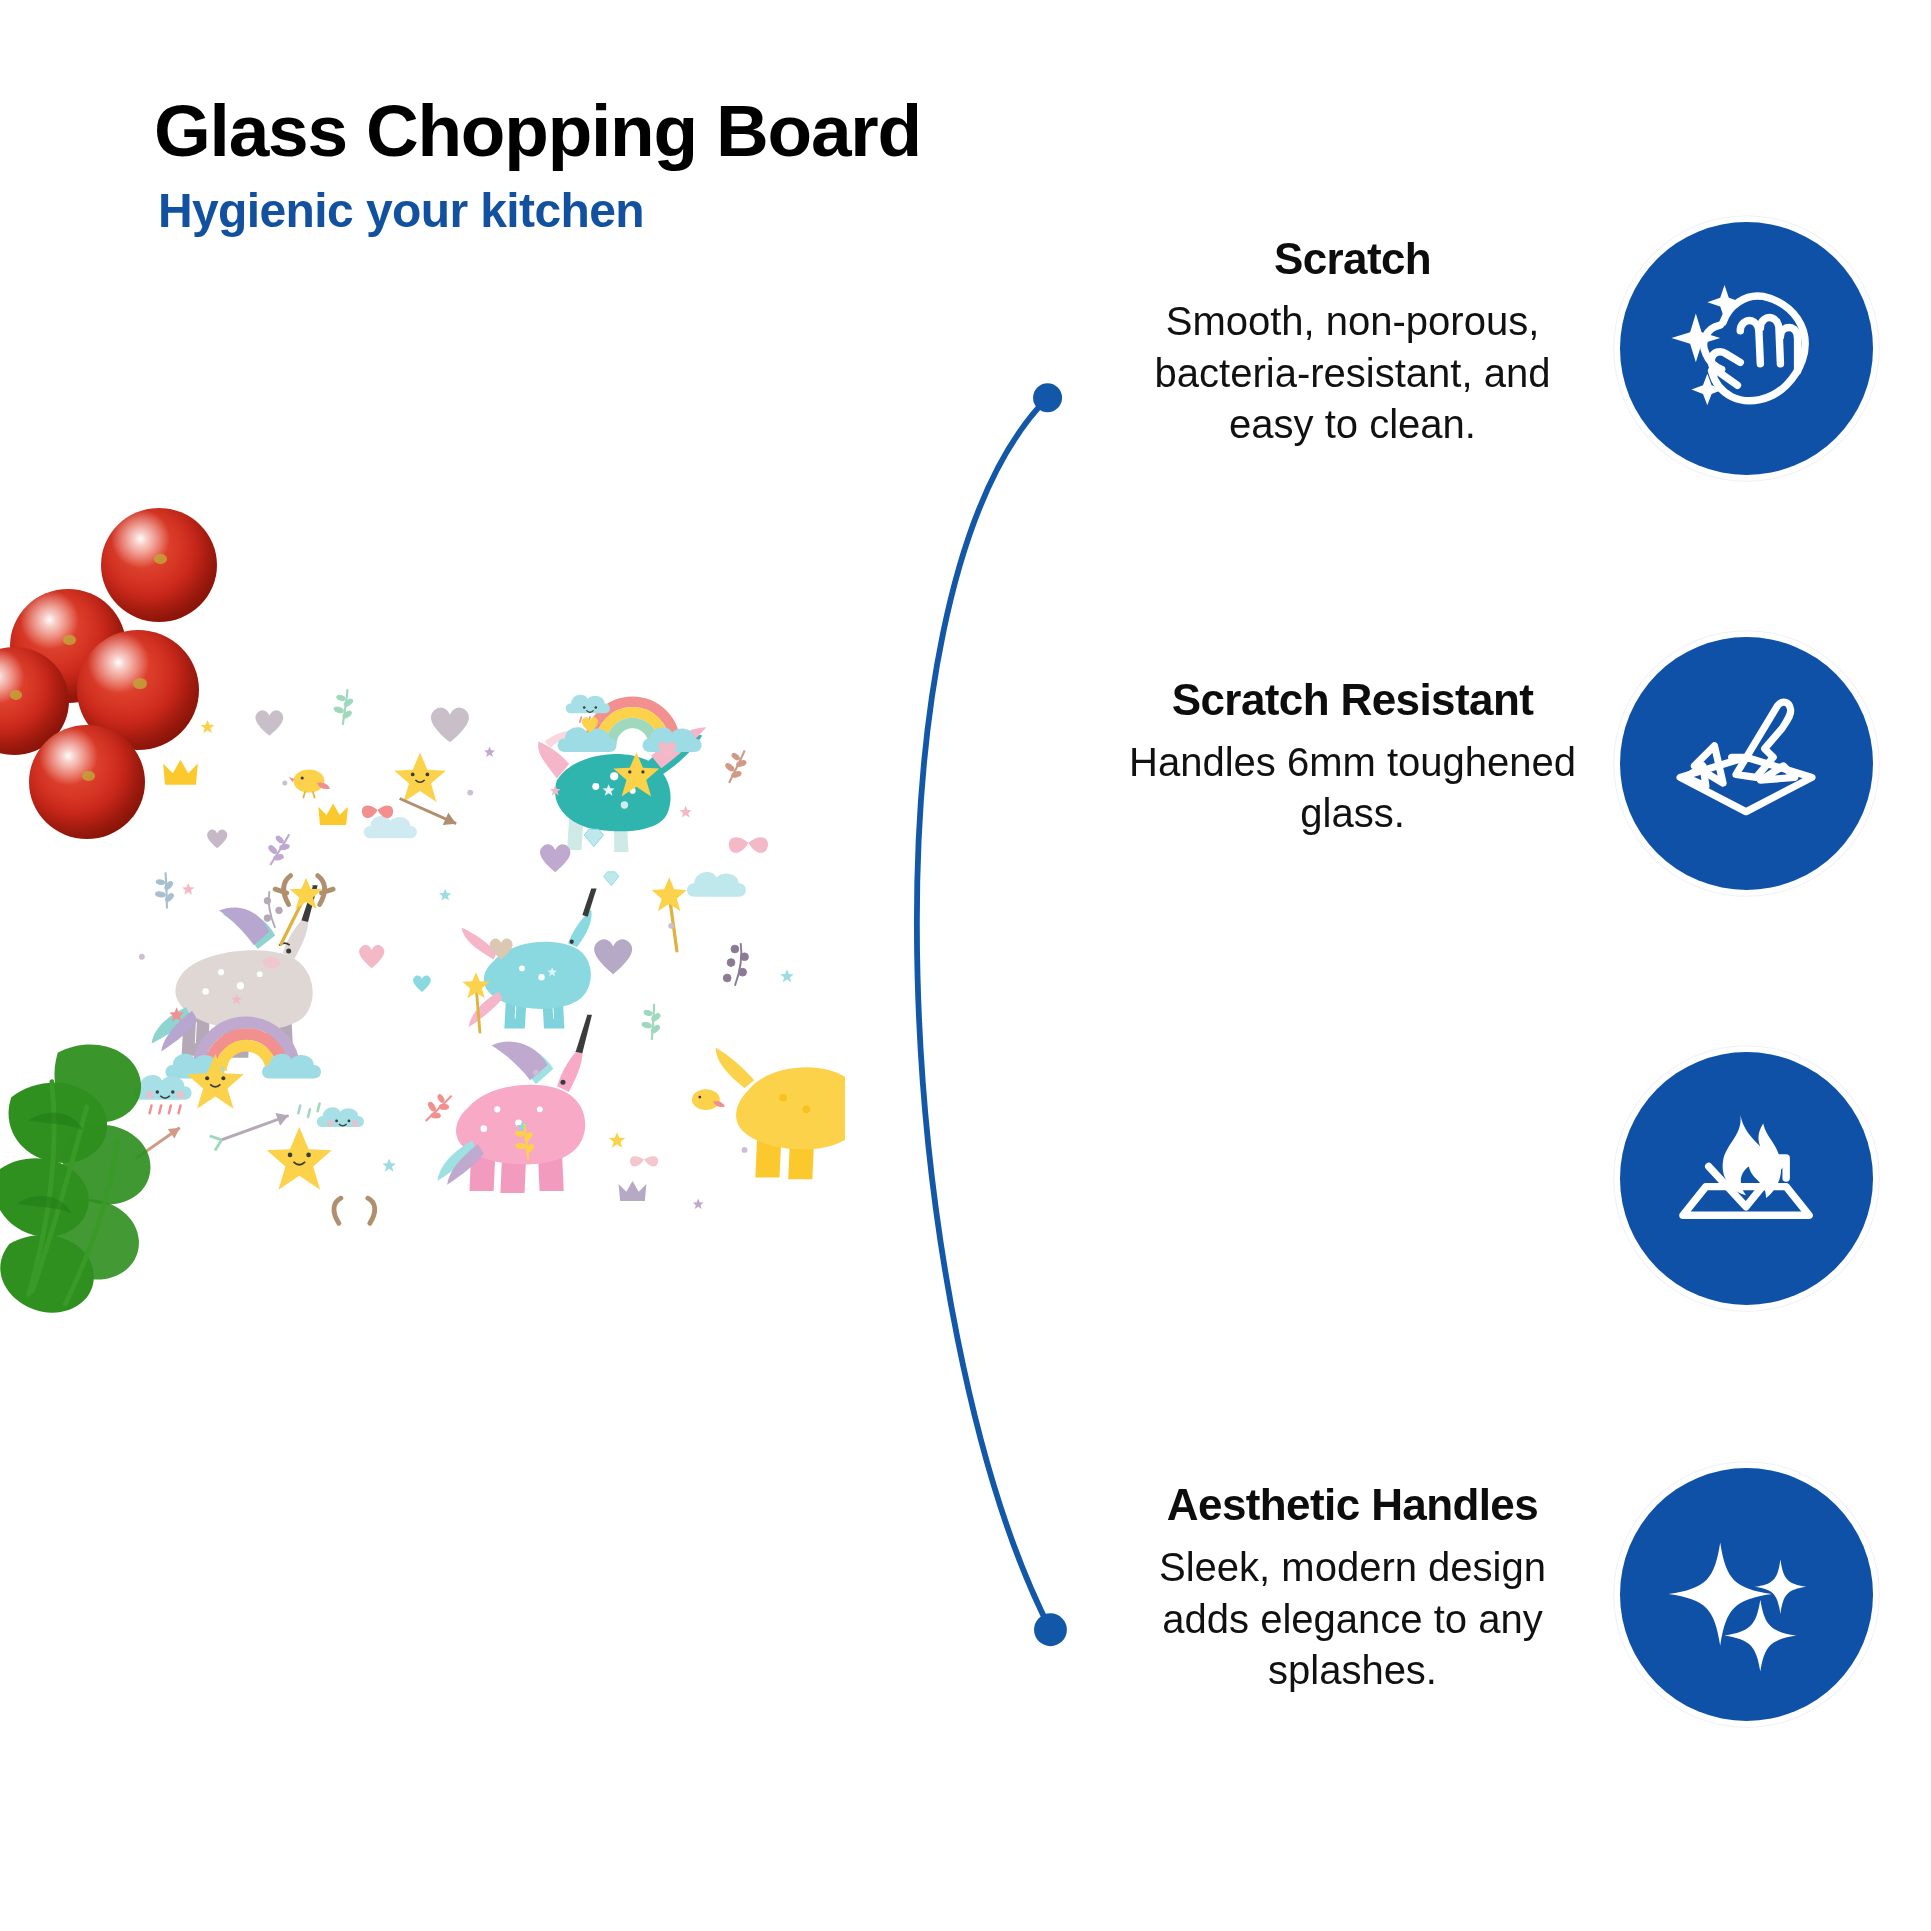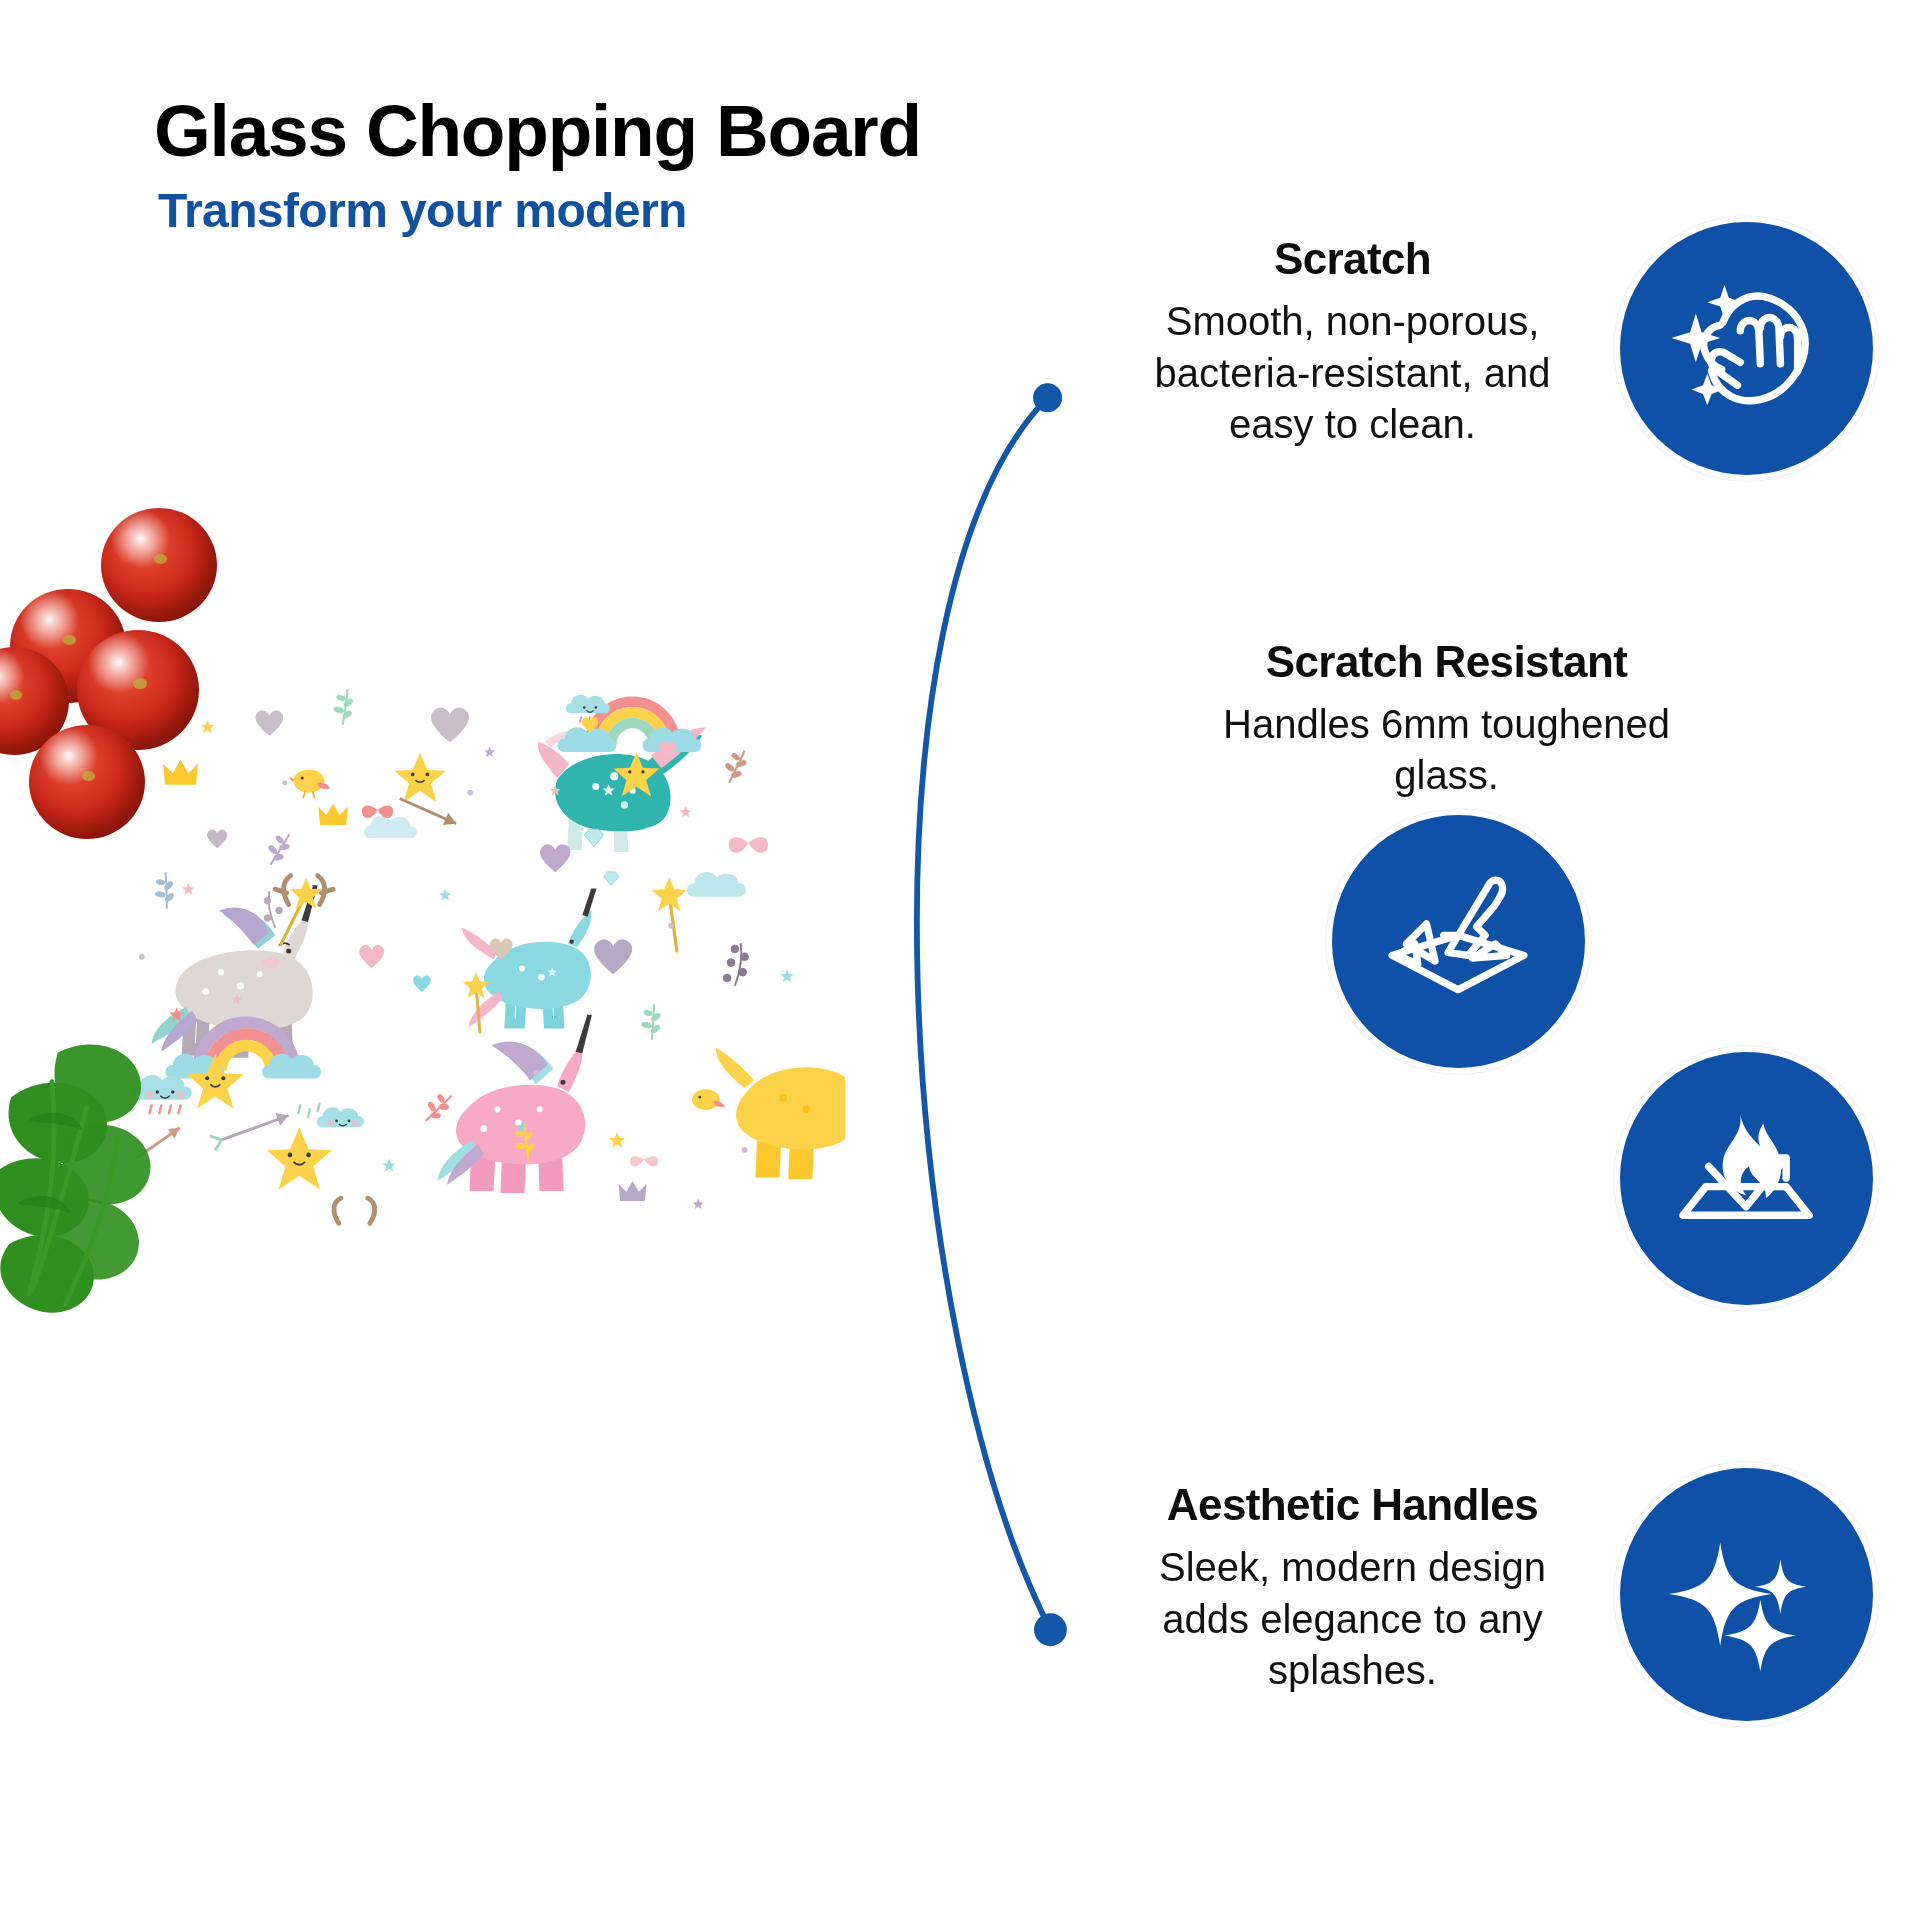--- a/index.html
+++ b/index.html
@@ -120,33 +120,33 @@
     border-radius: 50%;
     background: #1051a8;
     display: flex;
     align-items: center;
     justify-content: center;
     box-shadow: 0 0 0 5.8px #ffffff, 0 0 0 6.8px #eef1f6;
   }
   .icon-circle svg { width: 68%; height: 68%; display: block; }
 
   #f1 { top: 222px; }
-  #f2 { top: 637px; flex-direction: column; }
+  #f2 { top: 637px; }
   #f3 { top: 1052px; }
   #f4 { top: 1468px; }
 
   
   #connector { position: absolute; left: 0; top: 0; width: 1931px; height: 1931px; pointer-events: none; }
 </style>
 </head>
 <body>
 
 <div id="header">
   <h1 id="title">Glass Chopping Board</h1>
-  <h2 id="subtitle">Transform your modern</h2>
+  <h2 id="subtitle">Hygienic your kitchen</h2>
 </div>
 
 <div id="product">
 
   <div id="board">
     <svg class="board-svg" viewBox="0 0 820 585" xmlns="http://www.w3.org/2000/svg">
       <defs>
         <g id="u-star">
           <path d="M0,-14 L4,-4.5 L14,-4 L6,3 L9,13 L0,7 L-9,13 L-6,3 L-14,-4 L-4,-4.5 Z"></path>
         </g>

